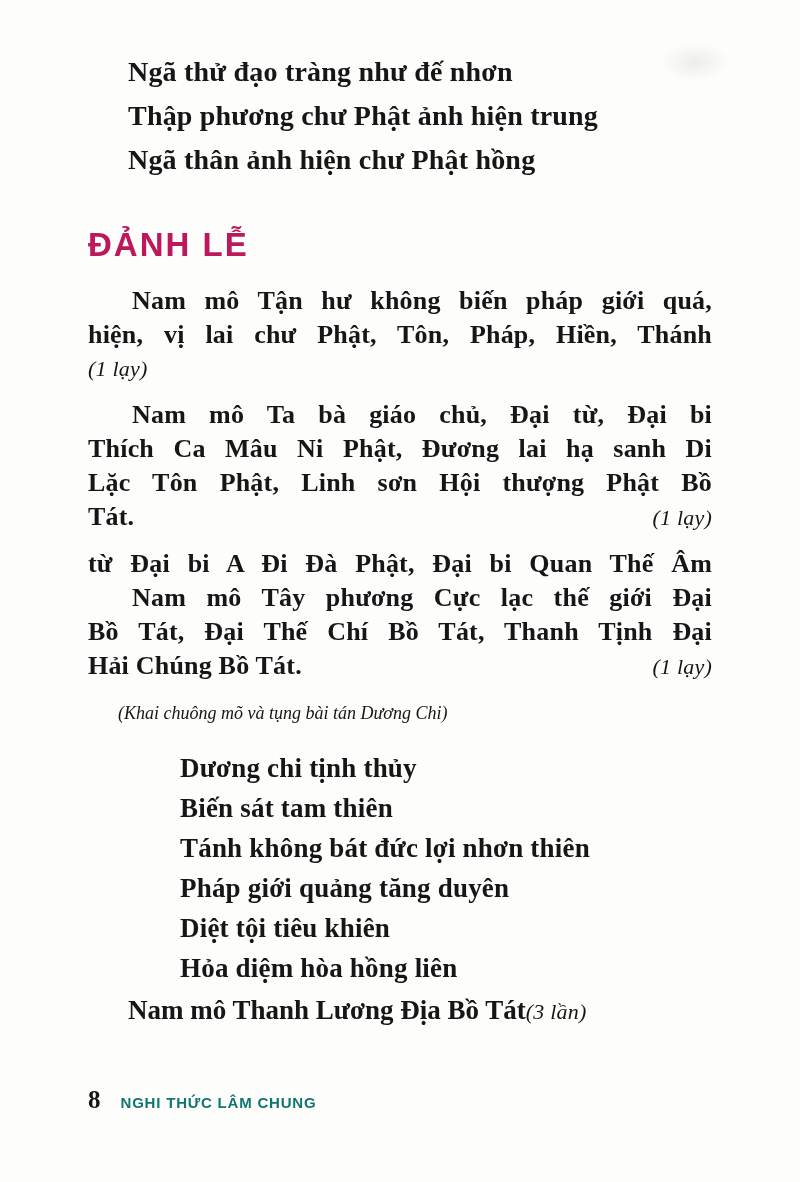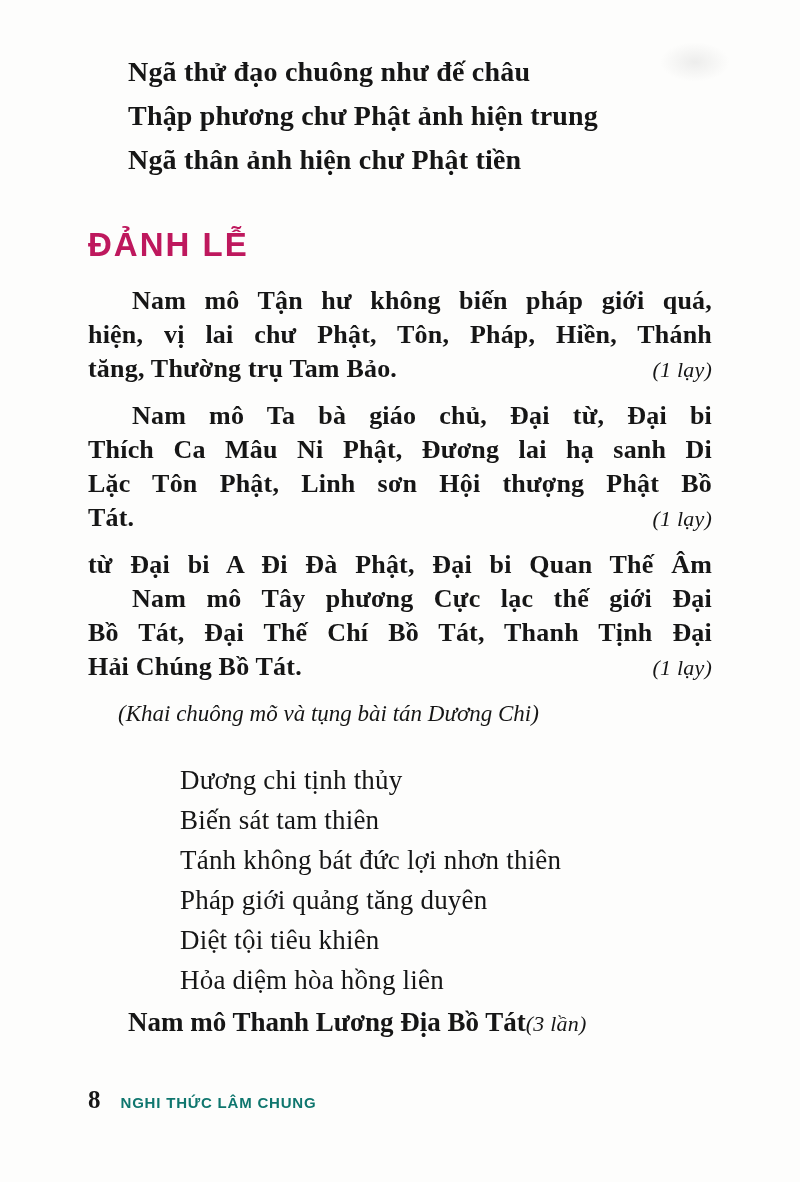--- a/index.html
+++ b/index.html
@@ -77,30 +77,30 @@
     font-size: 22px;
     letter-spacing: 0.2px;
   }
 
   
   .instruction {
     margin-top: 12px;
     padding-left: 30px;
     font-style: italic;
     font-weight: 400;
-    font-size: 23px;
+    font-size: 18px;
     line-height: 34px;
   }
 
   
   .hymn {
-    margin-top: 29px;
+    margin-top: 18px;
     padding-left: 92px;
     font-size: 27px;
-    font-weight: 400;
+    font-weight: 700;
     line-height: 40px;
     letter-spacing: 0.2px;
   }
 
   
   .closing {
     margin-top: 2px;
     padding-left: 40px;
     display: flex;
     justify-content: flex-start;
@@ -131,34 +131,33 @@
     color: #0f766e;
   }
 </style>
 </head>
 <body>
 
 <div class="page">
   <div class="scan-smudge"></div>
 
   <div class="verse">
-    <div class="verse-line">Ngã thử đạo chuông như đế châu</div>
+    <div class="verse-line">Ngã thử đạo tràng như đế nhơn</div>
     <div class="verse-line">Thập phương chư Phật ảnh hiện trung</div>
-    <div class="verse-line">Ngã thân ảnh hiện chư Phật tiền</div>
+    <div class="verse-line">Ngã thân ảnh hiện chư Phật hồng</div>
   </div>
 
   <h1 class="heading">ĐẢNH LỄ</h1>
 
   <div class="prayers">
 
     <div class="prayer">
       <div class="pline just indent">Nam mô Tận hư không biến pháp giới quá,</div>
       <div class="pline just">hiện, vị lai chư Phật, Tôn, Pháp, Hiền, Thánh</div>
       <div class="pline lastline">
-        <span>tăng, Thường trụ Tam Bảo.</span>
         <span class="note">(1 lạy)</span>
       </div>
     </div>
 
     <div class="prayer">
       <div class="pline just indent">Nam mô Ta bà giáo chủ, Đại từ, Đại bi</div>
       <div class="pline just">Thích Ca Mâu Ni Phật, Đương lai hạ sanh Di</div>
       <div class="pline just">Lặc Tôn Phật, Linh sơn Hội thượng Phật Bồ</div>
       <div class="pline lastline">
         <span>Tát.</span>

